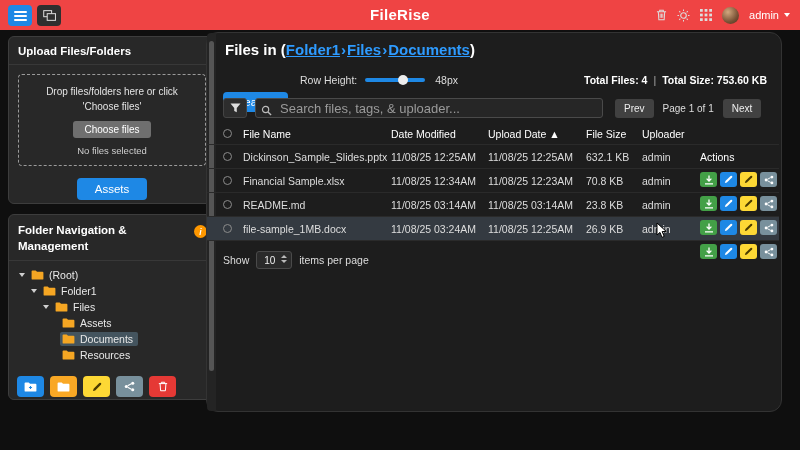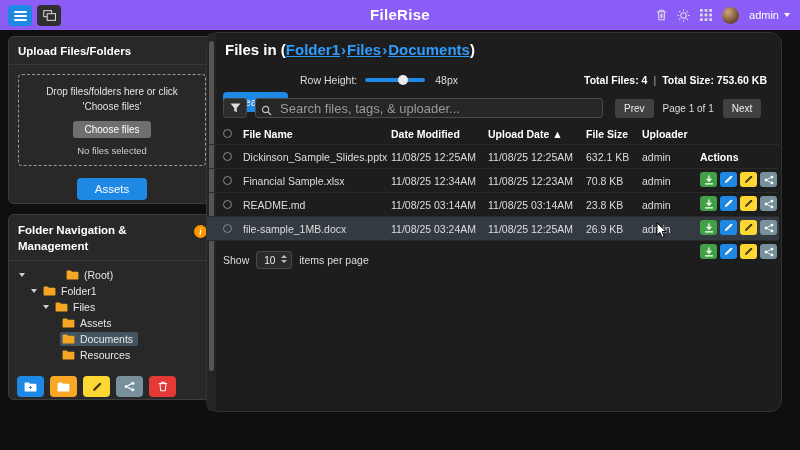--- a/index.html
+++ b/index.html
@@ -1,20 +1,20 @@
 <!DOCTYPE html>
 <html style="--accent: #1e88e5; --link: #2e9bff; --green: #43a047; --yellow: #fdd835; --amber: #f9a825; --red: #e53935; --slate: #78909c; --info: #ff9800;"><head>
 <meta charset="utf-8">
 <style>
   html,body{margin:0;padding:0;background:#000;}
   *{box-sizing:border-box;font-family:"Liberation Sans","DejaVu Sans",sans-serif;}
   .app{position:relative;width:800px;height:450px;background:#0f0f0f;overflow:hidden;color:#ddd;}
 
   
-  .topbar{position:absolute;left:0;top:0;width:800px;height:30px;background:#8b5cf6;padding-left:28px;}
+  .topbar{position:absolute;left:0;top:0;width:800px;height:30px;background:#ef4444;padding-left:28px;}
   .btn-square{position:absolute;top:5px;width:24px;height:21px;border:none;border-radius:4px;display:flex;align-items:center;justify-content:center;padding:0;cursor:pointer;}
   .btn-square.blue{left:8px;background:var(--accent,#1e88e5);}
   .btn-square.dark{left:37px;background:#2f2f2f;}
   .hamburger{display:flex;flex-direction:column;gap:2px;}
   .hamburger i{display:block;width:13px;height:2px;background:#fff;border-radius:1px;}
   .app-title{position:absolute;left:50%;top:6px;transform:translateX(-50%);font-size:15px;font-weight:bold;color:#fff;letter-spacing:.3px;}
   .topbar-right{position:absolute;right:10px;top:0;height:30px;display:flex;align-items:center;gap:10px;}
   .icon-btn{background:none;border:none;padding:0;display:flex;align-items:center;justify-content:center;cursor:pointer;}
   .avatar{width:17px;height:17px;border-radius:50%;background:radial-gradient(circle at 35% 30%,#d2a87e,#7a5236 60%,#46301d);display:inline-block;}
   .user-menu{display:flex;align-items:center;gap:5px;cursor:pointer;}
@@ -31,21 +31,21 @@
   .nofiles{font-size:9.5px;color:#cfcfcf;margin-top:7px;}
   .upload-btn{display:block;margin:12px auto 0;background:var(--accent,#1e88e5);color:#fff;border:none;border-radius:4px;font-size:11.5px;padding:5px 18px;cursor:pointer;}
 
   .folder-card{top:214px;height:186px;}
   .folder-head{position:relative;padding:8px 9px 6px;border-bottom:1px solid #383838;}
   .folder-head .line{font-size:11.5px;font-weight:bold;color:#fff;line-height:1.35;}
   .info-badge{position:absolute;right:8px;top:10px;width:13px;height:13px;border-radius:50%;background:var(--info,#ff9800);color:#fff;font-size:8.5px;font-weight:bold;display:flex;align-items:center;justify-content:center;cursor:pointer;font-style:italic;}
   .tree{padding:6px 6px 0;}
   .titem{display:flex;align-items:center;height:16px;font-size:10.5px;color:#e8e8e8;cursor:pointer;}
   .caret-exp{width:0;height:0;border-left:3.5px solid transparent;border-right:3.5px solid transparent;border-top:4.5px solid #cfcfcf;margin-right:4px;flex:none;}
-  .d0{padding-left:4px;gap:35px;}.d1{padding-left:16px;}.d2{padding-left:28px;}.d3{padding-left:45px;align-items:center;}
+  .d0{padding-left:4px;}.d1{padding-left:16px;}.d2{padding-left:28px;}.d3{padding-left:45px;align-items:center;}
   .node{display:flex;align-items:center;padding:1px 5px 1px 2px;border-radius:2px;}
   .titem.selected .node{background:#44545e;}
   .titem .lbl{margin-left:5px;white-space:nowrap;}
   .folder-actions{display:flex;gap:6px;margin:13px 0 0 8px;}
   .fbtn{width:27px;height:21px;border:none;border-radius:4px;display:flex;align-items:center;justify-content:center;padding:0;cursor:pointer;}
   .fbtn.blue{background:var(--accent,#1e88e5);}
   .fbtn.amber{background:var(--amber,#f9a825);}
   .fbtn.yellow{background:var(--yellow,#fdd835);}
   .fbtn.slate{background:var(--slate,#78909c);}
   .fbtn.red{background:var(--red,#e53935);}
@@ -73,21 +73,21 @@
   .search-box{position:relative;margin-left:8px;width:348px;height:20px;}
   .search-box input{width:100%;height:100%;background:#262626;border:1px solid #4a4a4a;border-radius:3px;color:#ddd;font-size:13px;padding:0 6px 0 24px;outline:none;}
   .search-box input::placeholder{color:#9a9a9a;}
   .search-box .mag{position:absolute;left:6px;top:4px;}
   .page-btn{background:#414141;color:#eee;border:none;border-radius:3px;font-size:10px;padding:4px 9px;cursor:pointer;}
   .page-btn.prev{margin-left:12px;}
   .page-info{font-size:10px;color:#ddd;margin:0 9px;}
 
   .table{position:absolute;left:0;right:2px;top:90px;}
   .thead,.trow{display:flex;align-items:center;padding-left:16px;border-bottom:1px solid #2a2a2a;font-size:10.5px;color:#ddd;}
-  .thead{height:22px;font-weight:bold;color:#fff;}
+  .thead{height:22px;font-weight:normal;color:#fff;}
   .trow{height:24px;}
   .trow.hovered{background:#343a41;}
   .ccb{width:20px;display:flex;align-items:center;}
   .cb{width:9px;height:9px;border:1px solid #8b8b8b;border-radius:50%;display:inline-block;cursor:pointer;}
   .cname{width:148px;white-space:nowrap;overflow:hidden;}
   .cmod{width:97px;}
   .cup{width:98px;}
   .csize{width:56px;}
   .cuploader{width:58px;}
   .cactions{display:flex;gap:3px;align-items:center;margin-top:46px;}

